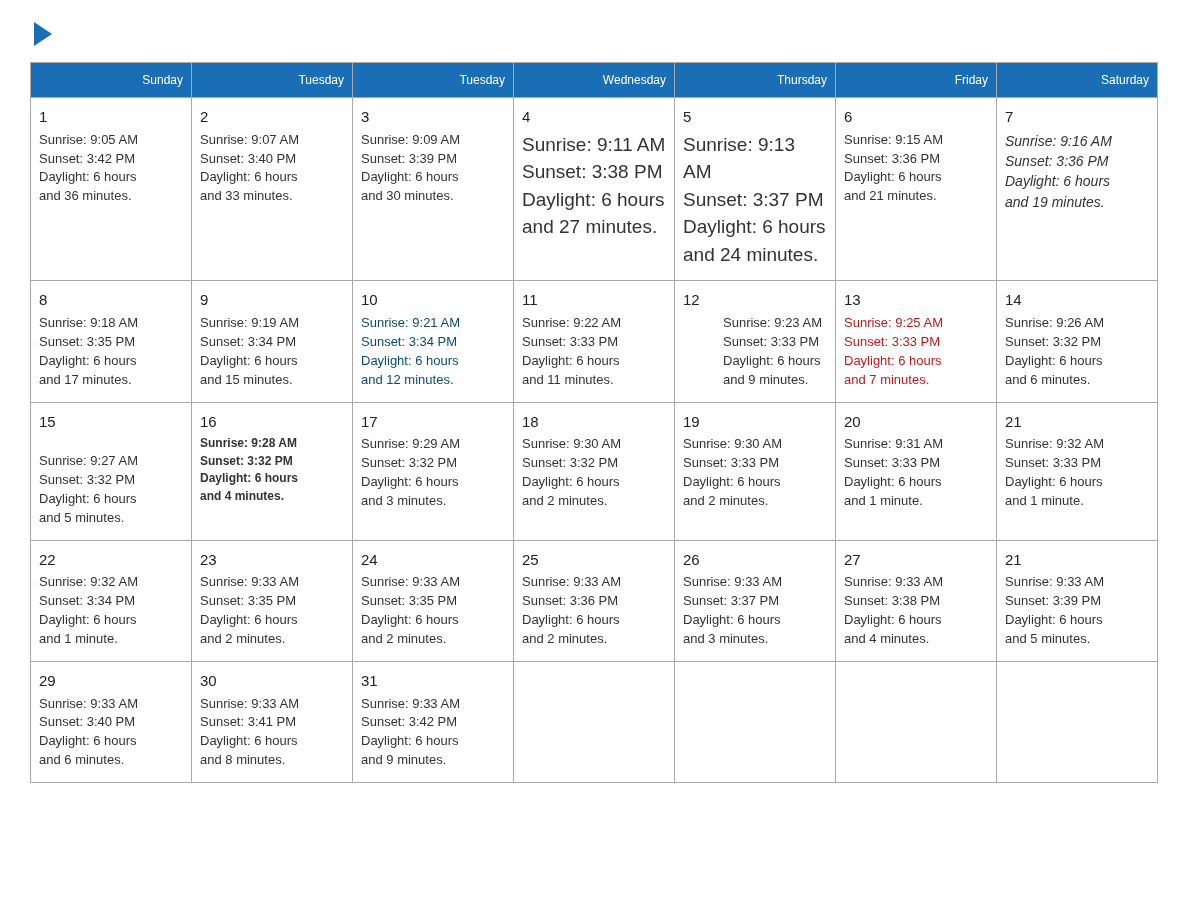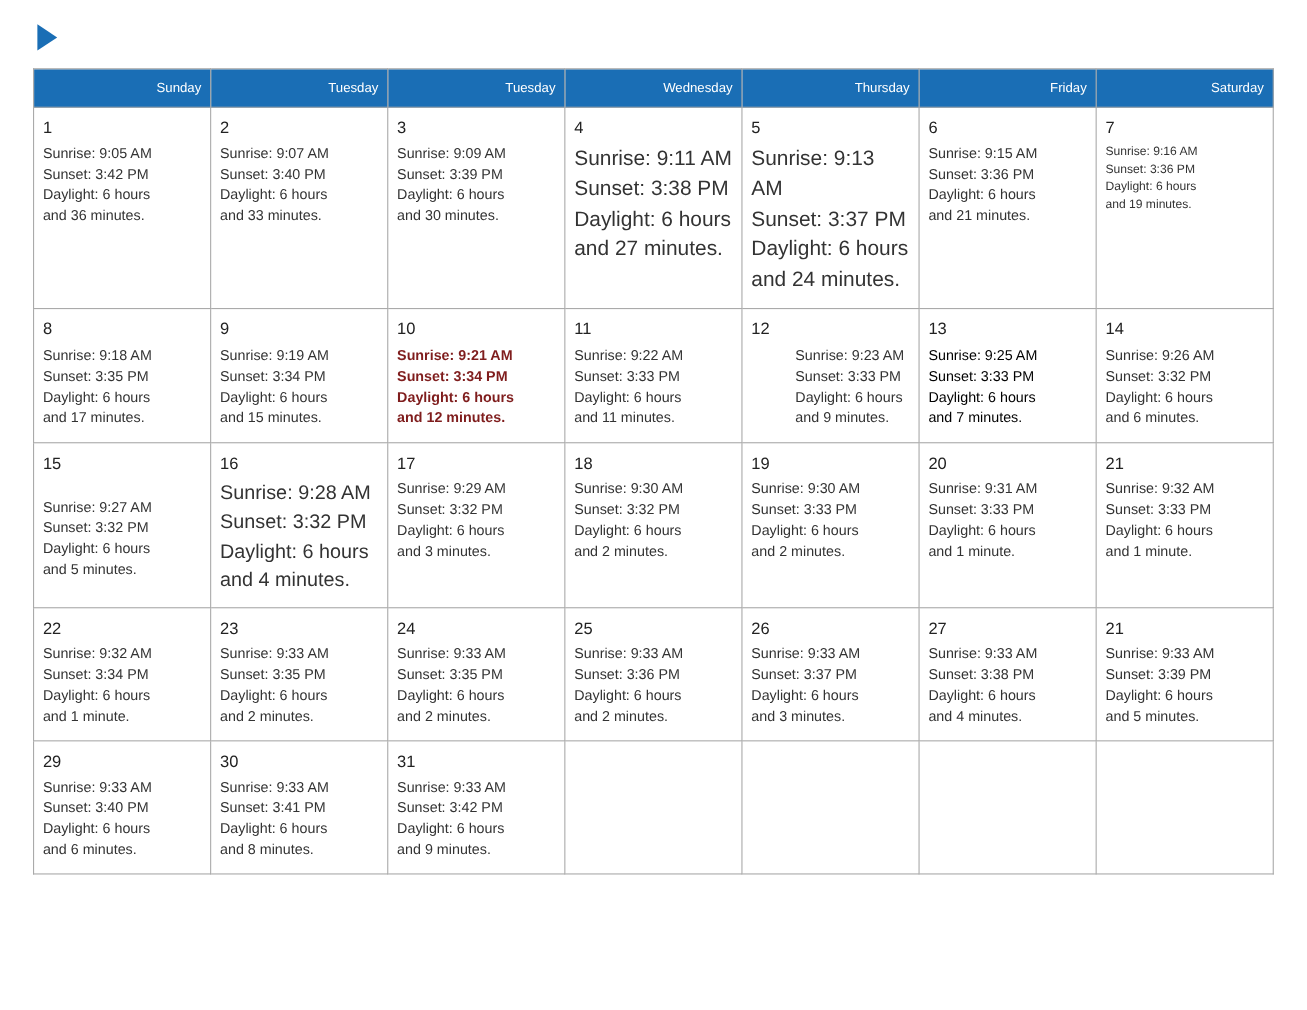--- a/index.html
+++ b/index.html
@@ -144,61 +144,61 @@
         <td>
           <span class="day-num">5</span>
           <div style="font-size: 19px; color: rgb(51, 51, 51); line-height: 1.45;">Sunrise: 9:13 AM<br>Sunset: 3:37 PM<br>Daylight: 6 hours <br>and 24 minutes.</div>
         </td>
         <td>
           <span class="day-num">6</span>
           <div style="font-size: 13px; color: rgb(51, 51, 51); line-height: 1.45;">Sunrise: 9:15 AM<br>Sunset: 3:36 PM<br>Daylight: 6 hours <br>and 21 minutes.</div>
         </td>
         <td>
           <span class="day-num">7</span>
-          <div style="font-size: 11px; color: rgb(51, 51, 51); line-height: 1.45;">Sunrise: 9:16 AM<br>Sunset: 3:36 PM<br>Daylight: 6 hours <br>and 19 minutes.</div>
+          <div style="font-size: 14px; color: rgb(51, 51, 51); line-height: 1.45; font-style: italic;">Sunrise: 9:16 AM<br>Sunset: 3:36 PM<br>Daylight: 6 hours <br>and 19 minutes.</div>
         </td>
       </tr>
       <tr>
         <td>
           <span class="day-num">8</span>
           <div style="font-size: 13px; color: rgb(51, 51, 51); line-height: 1.45;">Sunrise: 9:18 AM<br>Sunset: 3:35 PM<br>Daylight: 6 hours <br>and 17 minutes.</div>
         </td>
         <td>
           <span class="day-num">9</span>
           <div style="font-size: 13px; color: rgb(51, 51, 51); line-height: 1.45;">Sunrise: 9:19 AM<br>Sunset: 3:34 PM<br>Daylight: 6 hours <br>and 15 minutes.</div>
         </td>
         <td>
           <span class="day-num">10</span>
-          <div style="font-size: 13px; color: #7f1d1d; line-height: 1.45; font-weight: bold;">Sunrise: 9:21 AM<br>Sunset: 3:34 PM<br>Daylight: 6 hours <br>and 12 minutes.</div>
+          <div style="font-size: 13px; color: #0c4a6e; line-height: 1.45;">Sunrise: 9:21 AM<br>Sunset: 3:34 PM<br>Daylight: 6 hours <br>and 12 minutes.</div>
         </td>
         <td>
           <span class="day-num">11</span>
           <div style="font-size: 13px; color: rgb(51, 51, 51); line-height: 1.45;">Sunrise: 9:22 AM<br>Sunset: 3:33 PM<br>Daylight: 6 hours <br>and 11 minutes.</div>
         </td>
         <td>
           <span class="day-num">12</span>
           <div style="font-size: 13px; color: rgb(51, 51, 51); line-height: 1.45; margin-left: 40px;">Sunrise: 9:23 AM<br>Sunset: 3:33 PM<br>Daylight: 6 hours <br>and 9 minutes.</div>
         </td>
         <td>
           <span class="day-num">13</span>
-          <div style="font-size: 13px; color: #000000; line-height: 1.45;">Sunrise: 9:25 AM<br>Sunset: 3:33 PM<br>Daylight: 6 hours <br>and 7 minutes.</div>
+          <div style="font-size: 13px; color: #b91c1c; line-height: 1.45;">Sunrise: 9:25 AM<br>Sunset: 3:33 PM<br>Daylight: 6 hours <br>and 7 minutes.</div>
         </td>
         <td>
           <span class="day-num">14</span>
           <div style="font-size: 13px; color: rgb(51, 51, 51); line-height: 1.45;">Sunrise: 9:26 AM<br>Sunset: 3:32 PM<br>Daylight: 6 hours <br>and 6 minutes.</div>
         </td>
       </tr>
       <tr>
         <td>
           <span class="day-num">15</span>
           <div style="font-size: 13px; color: rgb(51, 51, 51); line-height: 1.45; margin-top: 20px;">Sunrise: 9:27 AM<br>Sunset: 3:32 PM<br>Daylight: 6 hours <br>and 5 minutes.</div>
         </td>
         <td>
           <span class="day-num">16</span>
-          <div style="font-size: 18px; color: rgb(51, 51, 51); line-height: 1.45;">Sunrise: 9:28 AM<br>Sunset: 3:32 PM<br>Daylight: 6 hours <br>and 4 minutes.</div>
+          <div style="font-size: 12px; color: rgb(51, 51, 51); line-height: 1.45; font-weight: bold;">Sunrise: 9:28 AM<br>Sunset: 3:32 PM<br>Daylight: 6 hours <br>and 4 minutes.</div>
         </td>
         <td>
           <span class="day-num">17</span>
           <div style="font-size: 13px; color: rgb(51, 51, 51); line-height: 1.45;">Sunrise: 9:29 AM<br>Sunset: 3:32 PM<br>Daylight: 6 hours <br>and 3 minutes.</div>
         </td>
         <td>
           <span class="day-num">18</span>
           <div style="font-size: 13px; color: rgb(51, 51, 51); line-height: 1.45;">Sunrise: 9:30 AM<br>Sunset: 3:32 PM<br>Daylight: 6 hours <br>and 2 minutes.</div>
         </td>
         <td>

